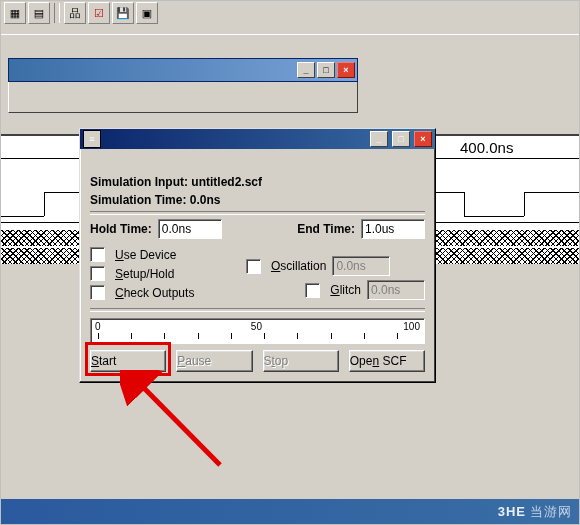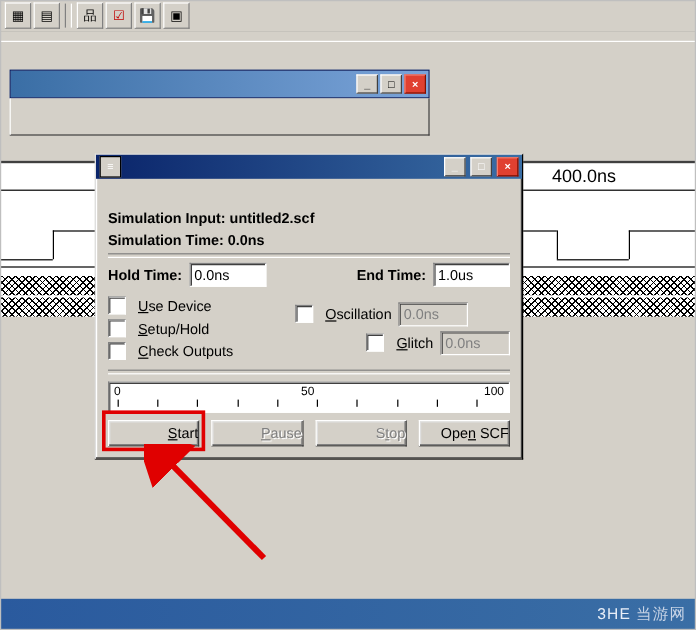--- a/index.html
+++ b/index.html
@@ -40,40 +40,40 @@
 
   
   #tick-6ns{position:absolute;left:0;top:136px;width:40px;height:22px;background:#fff;border:2px inset #808080;padding:2px 4px;font-size:11px}
 
   
   #lower{position:absolute;left:0;top:264px;right:0;bottom:0;background:#d4d0c8}
 
   
   #bottombar{position:absolute;left:0;right:0;bottom:0;height:26px;background:linear-gradient(to right,#2a5a9e,#3a6ea5)}
   #watermark{position:absolute;right:8px;bottom:4px;color:#c8d4e6;font-size:13px;font-family:Arial,sans-serif;letter-spacing:1px}
-  #watermark b{color:#e8eef8;font-weight:normal;margin-right:4px}
+  #watermark b{color:#e8eef8;font-weight:bold;margin-right:4px}
 
   
   #dlg{position:absolute;left:79px;top:128px;width:355px;background:#d4d0c8;border:1px solid;border-color:#dfdfdf #000 #000 #dfdfdf;box-shadow:inset -1px -1px 0 #404040,inset 1px 1px 0 #fff}
   #dlg .title{height:20px;background:linear-gradient(to right,#0a246a,#3a6ea5);color:#fff;font-weight:bold;font-size:12px;display:flex;align-items:center;padding:0 3px;gap:4px}
   #dlg .title .sysicon{width:16px;height:16px;background:#d4d0c8;border:1px solid #000;display:flex;align-items:center;justify-content:center;font-size:9px}
   #dlg .title .spring{flex:1}
   #dlg .body{padding:22px 10px 10px 10px}
   #dlg .row{display:flex;align-items:center;margin:4px 0;gap:6px}
   #dlg .hr{height:2px;border-top:1px solid #808080;border-bottom:1px solid #fff;margin:4px 0}
   #dlg label{font-size:12px}
   #dlg b{font-weight:bold}
 
   
   .ruler{position:relative;height:24px;background:#fff;border:1px solid;border-color:#808080 #fff #fff #808080;box-shadow:inset 1px 1px 0 #404040;margin:6px 0}
   .ruler .tk{position:absolute;top:2px;font-size:10px}
   .ruler .mk{position:absolute;top:14px;width:1px;height:6px;background:#000}
 
   .btnrow{display:flex;gap:10px;margin-top:6px;justify-content:space-between}
-  .btnrow .btn3d{flex:1;text-align:right;padding:3px 0}
+  .btnrow .btn3d{flex:1;text-align:left;padding:3px 0}
 
   
   #hl{position:absolute;border:3px solid #e00000;pointer-events:none}
   #arrow{position:absolute;pointer-events:none}
 
   
   #imgborder{position:absolute;inset:0;border:1px solid #bfbfbf;pointer-events:none}
 </style>
 </head>
 <body>
@@ -138,21 +138,21 @@
     <div class="hr"></div>
 
     <div class="row">
       <b><span>Hold Time:</span></b>
       <input class="field" style="width: 56px;" value="0.0ns">
       <span style="flex:1"></span>
       <b><span>End Time:</span></b>
       <input class="field" style="width: 56px;" value="1.0us">
     </div>
 
-    <div class="row" style="align-items:center">
+    <div class="row" style="align-items:flex-end">
       <div style="width:150px">
         <div class="row">
             <span class="chk"></span>
             <label><span class="u">U</span><span>se Device</span></label>
           </div>
         <div class="row">
             <span class="chk"></span>
             <label><span class="u">S</span><span>etup/Hold</span></label>
           </div>
         <div class="row">

